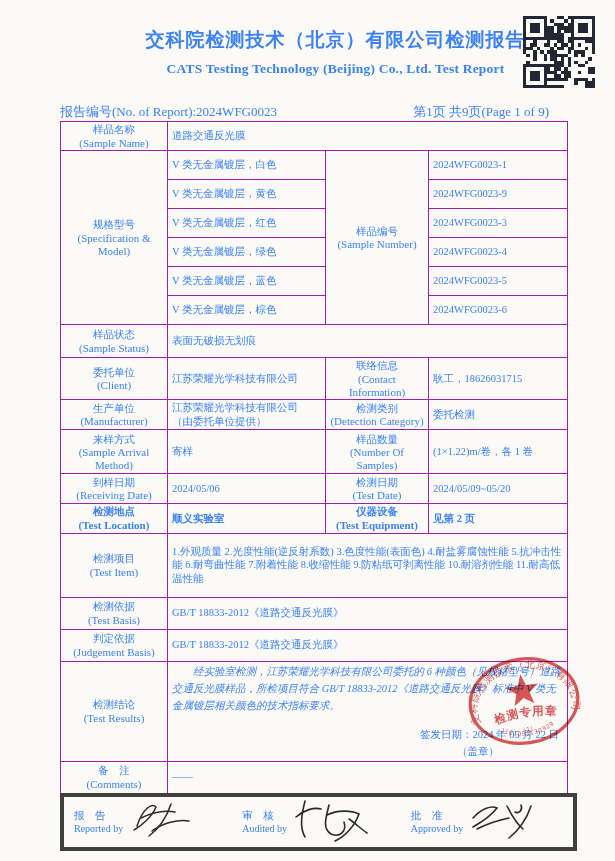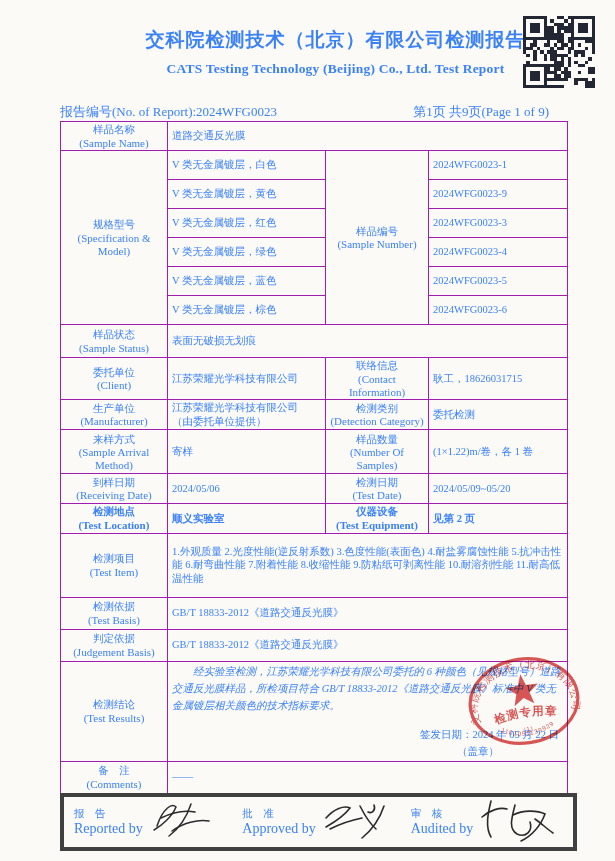--- a/index.html
+++ b/index.html
@@ -42,21 +42,21 @@
   td.result-cell{vertical-align:top;padding:6px 10px 2px 10px;}
   .result-p{margin:0;text-indent:2em;line-height:1.6;font-style:italic;}
   .issue-line{text-align:right;margin-top:14px;padding-right:4px;}
   .seal-line{text-align:right;padding-right:64px;margin-top:3px;}
   
   .sign-box{width:505px;height:50px;border:4px solid #404040;margin-top:-1px;
     display:flex;align-items:center;padding:0 2px;box-sizing:content-box;}
   .sig-group{flex:1;display:flex;align-items:center;gap:2px;height:100%;}
   .sig-labels{padding-left:8px;}
   .sig-zh{font-size:10.5px;}
-  .sig-en{font-size:14px;}
+  .sig-en{font-size:10px;}
   .sig-svg{flex:0 0 auto;margin-top:-6px;}
   
   .stamp{position:absolute;left:459px;top:646px;width:130px;height:110px;
     transform:rotate(-8deg);opacity:.85;mix-blend-mode:multiply;pointer-events:none;}
   .stamp text{fill:#d43a3a;font-family:"Liberation Sans","DejaVu Sans",sans-serif;}
 </style>
 </head>
 <body>
 
 <div class="page">
@@ -414,45 +414,45 @@
           <g fill="none" stroke="#2b2b2b" stroke-width="1.5" stroke-linecap="round">
             <path d="M12 30 C18 12 27 7 31 11 C27 21 16 30 9 34"></path>
             <path d="M16 22 C28 16 40 14 50 16"></path>
             <path d="M46 8 C42 20 35 32 24 40"></path>
             <path d="M27 35 C38 27 53 23 64 25"></path>
           </g>
         </svg>
       </div>
       <div class="sig-group">
         <div class="sig-labels">
+          <div class="sig-zh">审　核</div>
+          <div class="sig-en">Audited by</div>
+        </div>
+        <svg class="sig-svg" width="86" height="48" viewBox="0 0 86 48">
+          <g fill="none" stroke="#2b2b2b" stroke-width="1.6" stroke-linecap="round">
+            <path d="M16 6 C13 18 10 32 16 42"></path>
+            <path d="M7 22 C15 15 25 12 32 14"></path>
+            <path d="M40 10 C37 22 33 34 42 39 C51 43 58 36 55 27"></path>
+            <path d="M38 20 C48 15 62 15 70 19 C66 30 57 41 46 46"></path>
+            <path d="M60 24 C66 28 72 34 78 38"></path>
+          </g>
+        </svg>
+      </div>
+      <div class="sig-group">
+        <div class="sig-labels">
           <div class="sig-zh">批　准</div>
           <div class="sig-en">Approved by</div>
         </div>
         <svg class="sig-svg" width="84" height="46" viewBox="0 0 84 46">
           <g fill="none" stroke="#2b2b2b" stroke-width="1.6" stroke-linecap="round">
             <path d="M8 22 C16 13 26 9 32 12 C26 20 15 27 8 31"></path>
             <path d="M12 33 C24 27 34 24 44 22"></path>
             <path d="M42 10 C46 18 51 27 58 33"></path>
             <path d="M56 9 C58 14 54 18 50 16"></path>
             <path d="M66 10 C62 22 54 34 44 42"></path>
-          </g>
-        </svg>
-      </div>
-      <div class="sig-group">
-        <div class="sig-labels">
-          <div class="sig-zh">审　核</div>
-          <div class="sig-en">Audited by</div>
-        </div>
-        <svg class="sig-svg" width="86" height="48" viewBox="0 0 86 48">
-          <g fill="none" stroke="#2b2b2b" stroke-width="1.6" stroke-linecap="round">
-            <path d="M16 6 C13 18 10 32 16 42"></path>
-            <path d="M7 22 C15 15 25 12 32 14"></path>
-            <path d="M40 10 C37 22 33 34 42 39 C51 43 58 36 55 27"></path>
-            <path d="M38 20 C48 15 62 15 70 19 C66 30 57 41 46 46"></path>
-            <path d="M60 24 C66 28 72 34 78 38"></path>
           </g>
         </svg>
       </div>
     </div>
   </div>
 
   <div class="stamp">
     <svg width="130" height="110" viewBox="-65 -55 130 110">
       <ellipse cx="0" cy="0" rx="54" ry="42" fill="none" stroke="#d43a3a" stroke-width="3.2"></ellipse>
       <path id="stamp-arc" d="M -46 16 A 48 38 0 1 1 46 16" fill="none"></path>

